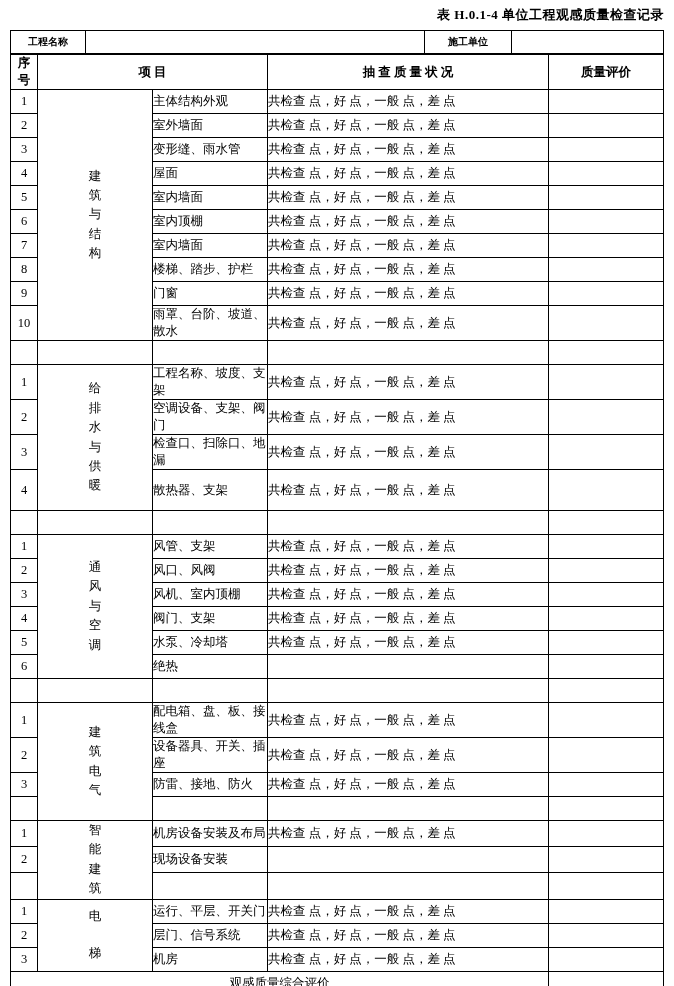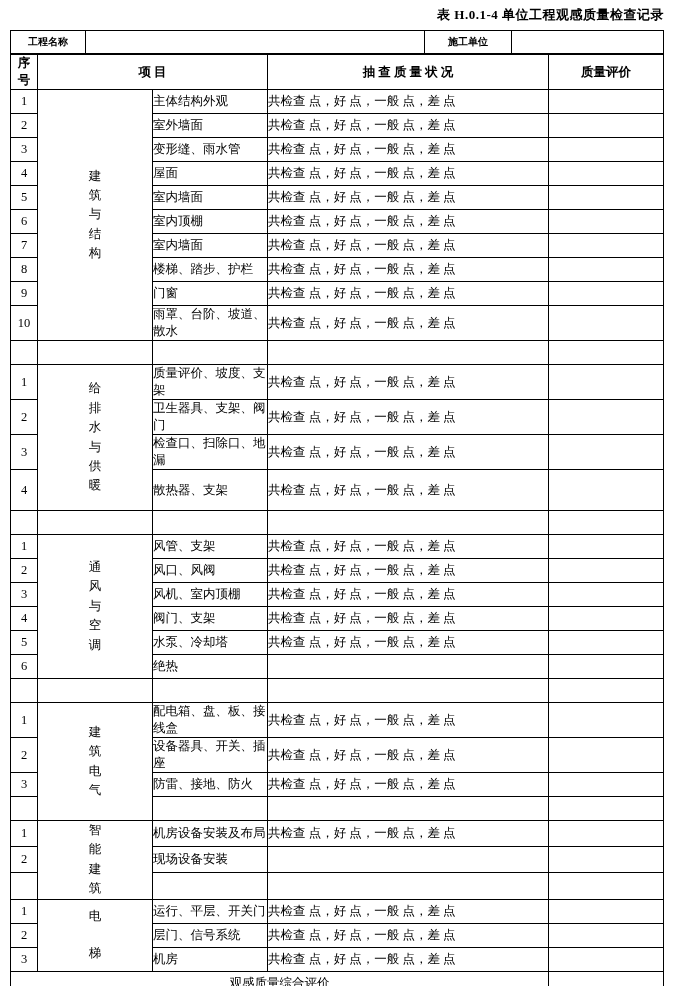--- a/index.html
+++ b/index.html
@@ -182,27 +182,27 @@
     <tr>
       <td class="c-no">1</td>
       <td class="c-grp grp-cell" rowspan="4">
         <span>给</span>
         <span>排</span>
         <span>水</span>
         <span>与</span>
         <span>供</span>
         <span>暖</span>
       </td>
-      <td class="c-item">质量评价、坡度、支架</td>
-      <td class="c-chk chk-line">共检查    点，好    点，一般    点，差    点</td>
-      <td class="c-eval"></td>
-    </tr>
-    <tr>
-      <td class="c-no">2</td>
-      <td class="c-item">卫生器具、支架、阀门</td>
+      <td class="c-item">工程名称、坡度、支架</td>
+      <td class="c-chk chk-line">共检查    点，好    点，一般    点，差    点</td>
+      <td class="c-eval"></td>
+    </tr>
+    <tr>
+      <td class="c-no">2</td>
+      <td class="c-item">空调设备、支架、阀门</td>
       <td class="c-chk chk-line">共检查    点，好    点，一般    点，差    点</td>
       <td class="c-eval"></td>
     </tr>
     <tr>
       <td class="c-no">3</td>
       <td class="c-item">检查口、扫除口、地漏</td>
       <td class="c-chk chk-line">共检查    点，好    点，一般    点，差    点</td>
       <td class="c-eval"></td>
     </tr>
     <tr>

